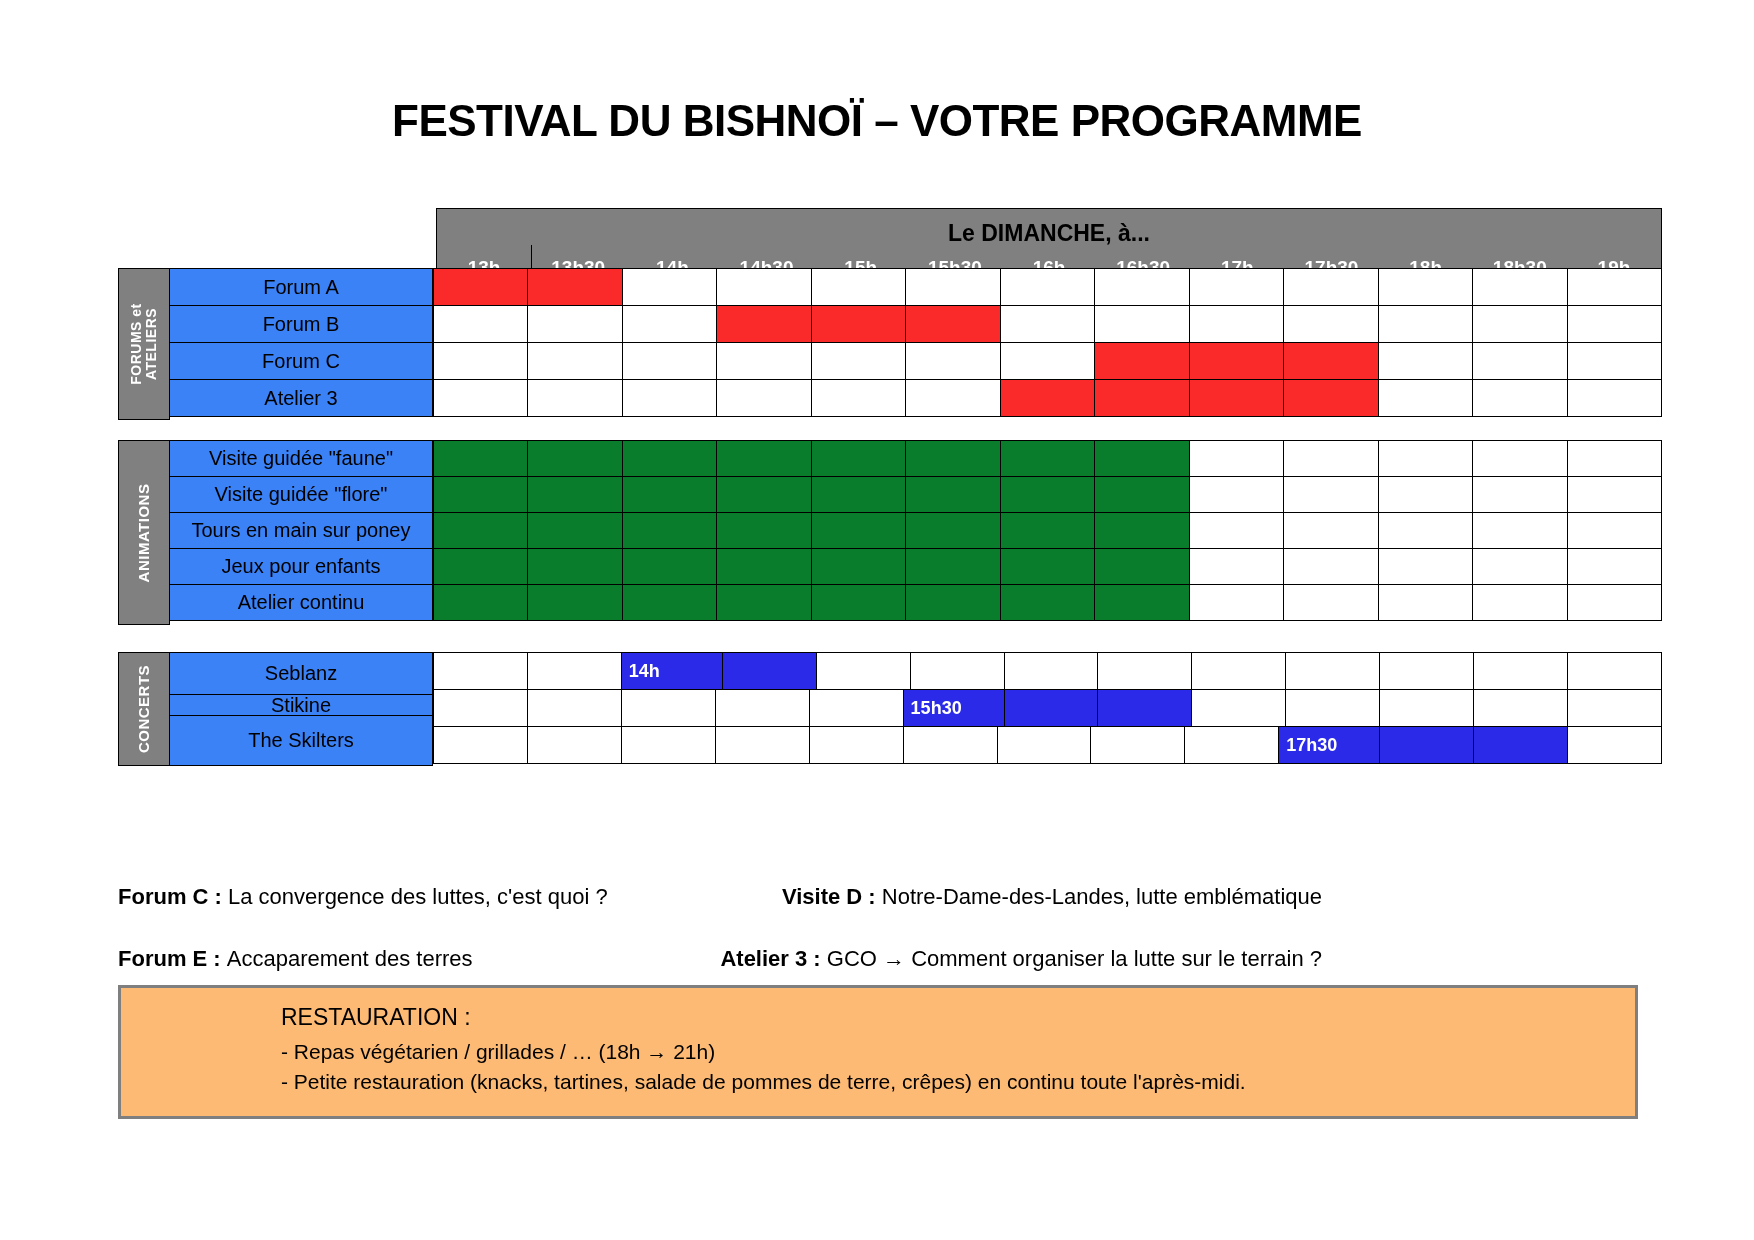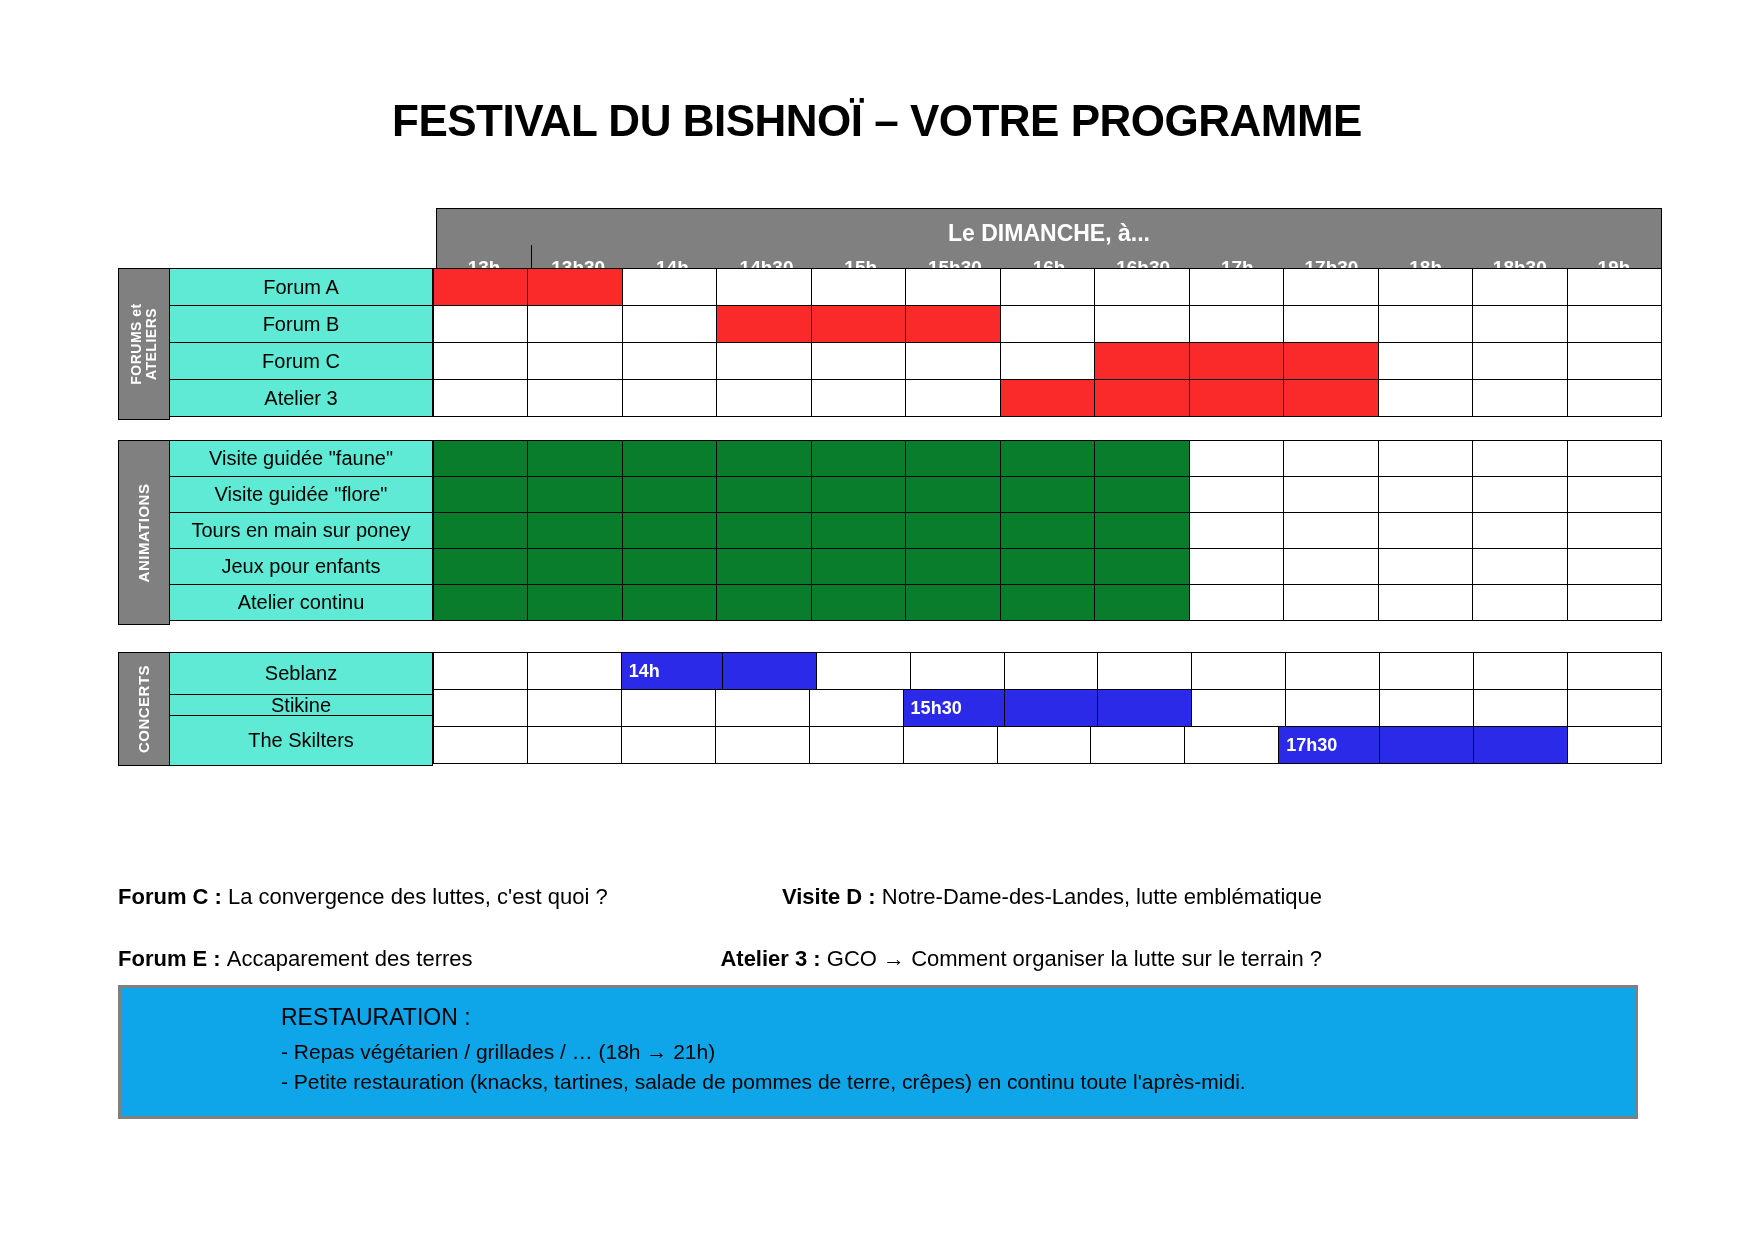--- a/index.html
+++ b/index.html
@@ -75,21 +75,21 @@
     flex-direction: column;
   }
   .rowlabel {
     border: 1px solid #000;
     border-left: none;
     box-sizing: border-box;
     display: flex;
     align-items: center;
     justify-content: center;
     font-size: 20px;
-    background: #5eead4;
+    background: #3b82f6;
     margin-top: -1px;
   }
   .rowlabel:first-child { margin-top: 0; }
 
   .gridwrap {
     display: flex;
     flex-direction: column;
     flex: 1;
   }
   .gridrow {
@@ -123,21 +123,21 @@
     position: absolute;
     left: 436px;
     top: 208px;
     width: 1226px;
     background: #808080;
     border: 1px solid #000;
     box-sizing: border-box;
   }
   .timehead .daytitle {
     text-align: center;
-    color: #ffffff;
+    color: #000000;
     font-weight: bold;
     font-size: 23px;
     padding: 11px 0 6px 0;
   }
   .timehead .ticks {
     display: flex;
   }
   .timehead .tick {
     flex: 1 1 0;
     text-align: center;
@@ -174,21 +174,21 @@
   }
   .note b { font-weight: bold; }
   .note .sep { font-weight: bold; }
 
   .resto {
     position: absolute;
     left: 118px;
     top: 985px;
     width: 1520px;
     border: 3px solid #7f7f7f;
-    background: #0ea5e9;
+    background: #fdba74;
     box-sizing: border-box;
     padding: 16px 18px 18px 160px;
   }
   .resto .rtitle {
     font-size: 23px;
     margin-bottom: 6px;
   }
   .resto .rline {
     font-size: 21px;
     line-height: 1.45;

